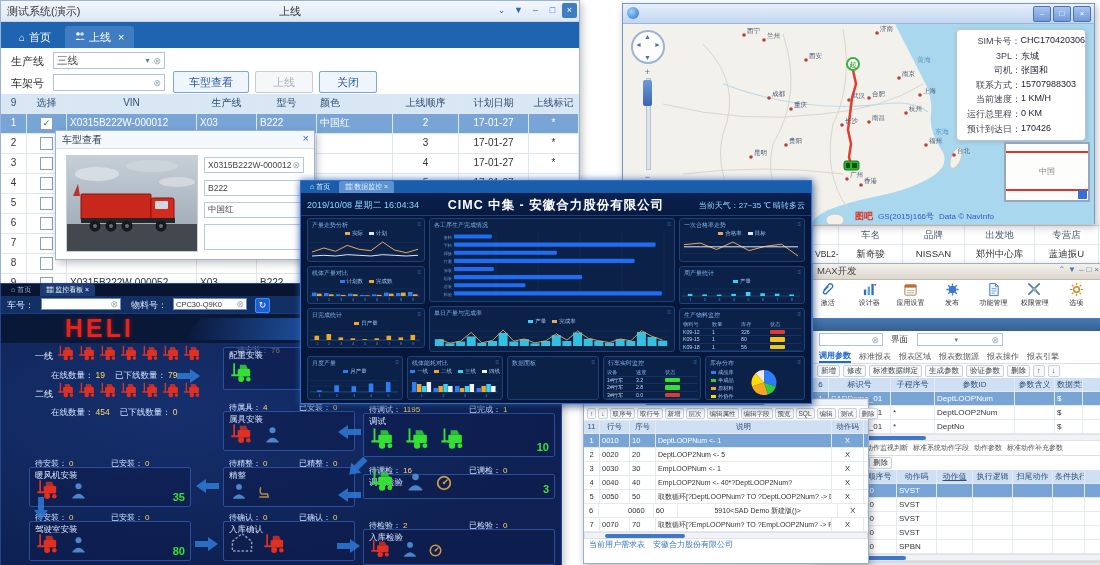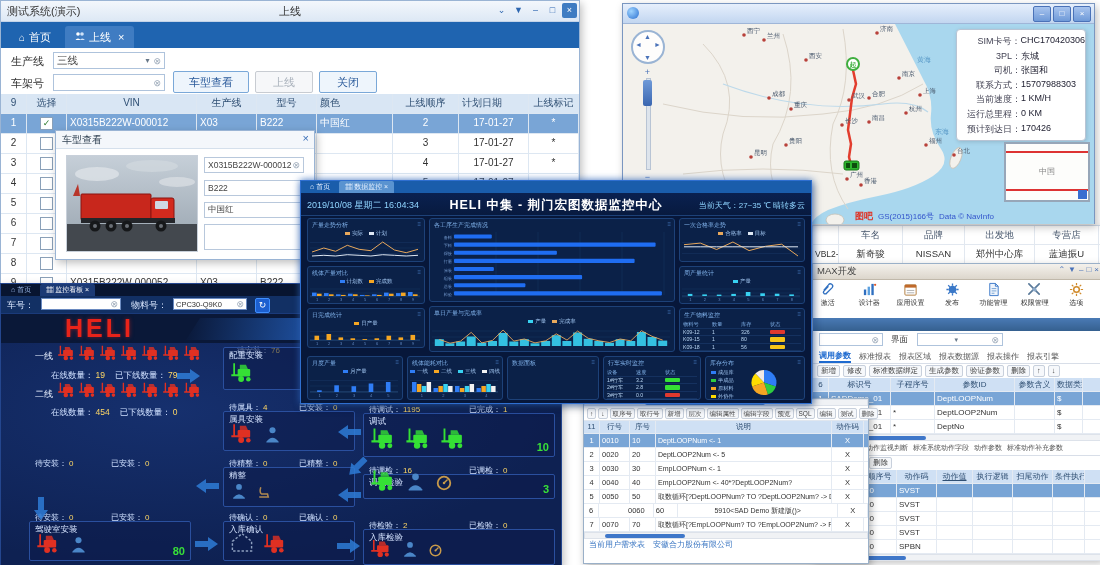--- a/index.html
+++ b/index.html
@@ -402,21 +402,21 @@
     </div>
     <div id="ts-table">
         <div class="t-row t-head">
           <span class="t-cell" style="width: 26px; text-align: center;">9</span>
           <span class="t-cell" style="width: 40px; text-align: center;">选择</span>
           <span class="t-cell" style="width: 130px; text-align: center;">VIN</span>
           <span class="t-cell" style="width: 60px; text-align: center;">生产线</span>
           <span class="t-cell" style="width: 60px; text-align: center;">型号</span>
           <span class="t-cell" style="width: 76px; text-align: left;">颜色</span>
           <span class="t-cell" style="width: 66px; text-align: center;">上线顺序</span>
-          <span class="t-cell" style="width: 70px; text-align: left;">计划日期</span>
+          <span class="t-cell" style="width: 70px; text-align: center;">计划日期</span>
           <span class="t-cell" style="width: 50px; text-align: center;">上线标记</span>
         </div>
         <div class="t-row t-sel">
           <span class="t-cell" style="width: 26px; text-align: center;">1</span>
           <span class="t-cell" style="width: 40px;">
             <div class="cb">✓</div>
           </span>
           <span class="t-cell" style="width: 130px;">X0315B222W-000012</span>
           <span class="t-cell" style="width: 60px;">X03</span>
           <span class="t-cell" style="width: 60px;">B222</span>
@@ -713,20 +713,37 @@
                 <path fill="#e03022" d="M3,2 h1.6 v10 h4.4 v1.8 H1.2 V12 H3 Z"></path>
                 <rect x="7" y="7.2" width="11.5" height="7" rx="1" fill="#e03022"></rect>
                 <path d="M9,7.2 V3.4 h5.6 L16.4,7.2 Z" fill="#e03022" opacity=".8"></path>
                 <circle cx="10.2" cy="16.4" r="2.7" fill="#e03022"></circle>
                 <circle cx="16.8" cy="16.6" r="2.1" fill="#e03022"></circle>
               </svg></span>
           </div>
         </div>
         <span class="st-lab" style="left: 34px; top: 115px;"><span>待安装：</span><b>0</b></span>
         <span class="st-lab" style="left: 110px; top: 115px;"><span>已安装：</span><b>0</b></span>
+        <div class="st-box" style="left: 28px; top: 124px; width: 162px; height: 40px;">
+          <div class="st-title">暖风机安装</div>
+          <div class="st-icons">
+            <span class="ico"><svg viewBox="0 0 22 20" width="24" height="22">
+                <path fill="#e03022" d="M3,2 h1.6 v10 h4.4 v1.8 H1.2 V12 H3 Z"></path>
+                <rect x="7" y="7.2" width="11.5" height="7" rx="1" fill="#e03022"></rect>
+                <path d="M9,7.2 V3.4 h5.6 L16.4,7.2 Z" fill="#e03022" opacity=".8"></path>
+                <circle cx="10.2" cy="16.4" r="2.7" fill="#e03022"></circle>
+                <circle cx="16.8" cy="16.6" r="2.1" fill="#e03022"></circle>
+              </svg></span>
+            <span class="ico"><svg viewBox="0 0 20 20" width="19" height="19">
+                <circle cx="10" cy="5.5" r="3.2" fill="#4a86c8"></circle>
+                <path d="M3.5,17.5 q6.5,-8 13,0 v1 h-13 Z" fill="#4a86c8"></path>
+              </svg></span>
+          </div>
+          <span class="st-extra">35</span>
+        </div>
         <span class="st-lab" style="left: 34px; top: 169px;"><span>待安装：</span><b>0</b></span>
         <span class="st-lab" style="left: 110px; top: 169px;"><span>已安装：</span><b>0</b></span>
         <div class="st-box" style="left: 28px; top: 178px; width: 162px; height: 40px;">
           <div class="st-title">驾驶室安装</div>
           <div class="st-icons">
             <span class="ico"><svg viewBox="0 0 22 20" width="24" height="22">
                 <path fill="#e03022" d="M3,2 h1.6 v10 h4.4 v1.8 H1.2 V12 H3 Z"></path>
                 <rect x="7" y="7.2" width="11.5" height="7" rx="1" fill="#e03022"></rect>
                 <path d="M9,7.2 V3.4 h5.6 L16.4,7.2 Z" fill="#e03022" opacity=".8"></path>
                 <circle cx="10.2" cy="16.4" r="2.7" fill="#e03022"></circle>
@@ -925,21 +942,21 @@
     <div class="ac-status">当前用户需求表　安徽合力股份有限公司</div>
   </section>
 
   <section id="win-cimc" class="win">
     <div class="c-tabs" id="cimc-tabs">
         <span class="c-tab">⌂ 首页</span>
         <span class="c-tab on">▦ 数据监控 ×</span>
       </div>
     <div class="c-head">
       <span class="c-dt">2019/10/08 星期二 16:04:34</span>
-      <span class="c-logo">HELI 中集 - 荆门宏图数据监控中心</span>
+      <span class="c-logo">CIMC 中集 - 安徽合力股份有限公司</span>
       <span class="c-weather">当前天气：27~35 ℃ 晴转多云</span>
     </div>
     <div id="cimc-body" style="position:relative;">
         <div class="cpanel" style="left: 6px; top: 2px; width: 118px; height: 44px;"><div class="ptitle">产量走势分析</div><span class="pmore">≡</span><div class="plegend">
             <span><span class="lg-sq" style="background: rgb(232, 168, 92);"></span><span>实际</span></span>
             <span><span class="lg-sq" style="background: rgb(223, 232, 244);"></span><span>计划</span></span>
           </div><svg width="114" height="22">
             <line x1="2" x2="112" y1="5.5" y2="5.5" stroke="#15335f" stroke-width="0.6"></line>
             <line x1="2" x2="112" y1="11" y2="11" stroke="#15335f" stroke-width="0.6"></line>
             <line x1="2" x2="112" y1="16.5" y2="16.5" stroke="#15335f" stroke-width="0.6"></line>

